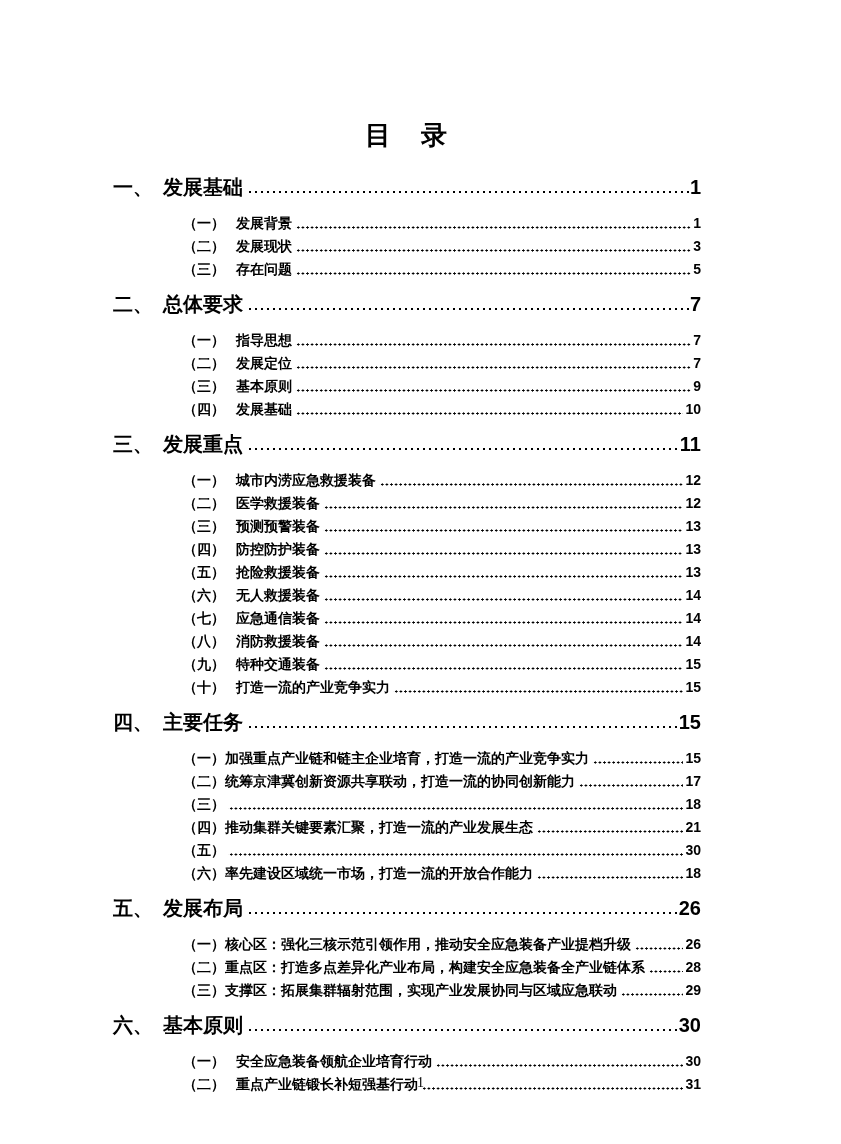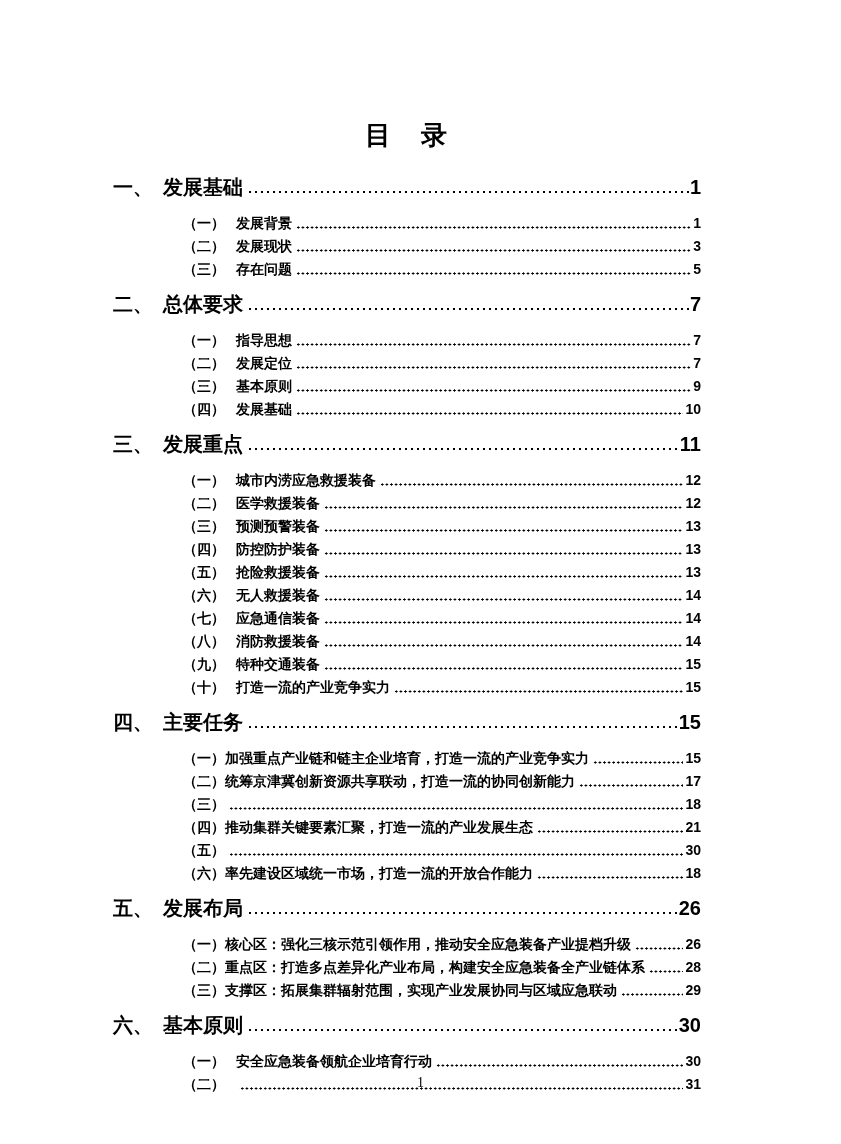--- a/index.html
+++ b/index.html
@@ -304,20 +304,21 @@
           </div>
           <div class="items">
             <div class="item-row">
               <span class="item-label gap">（一）</span>
               <span class="item-title">安全应急装备领航企业培育行动</span>
               <span class="leader"></span>
               <span class="item-page">30</span>
             </div>
             <div class="item-row">
               <span class="item-label gap">（二）</span>
+              <span class="item-title">重点产业链锻长补短强基行动</span>
               <span class="leader"></span>
               <span class="item-page">31</span>
             </div>
           </div>
         </div>
       </div>
   </div>
   <div class="footer">
     <span>1</span>
   </div>

